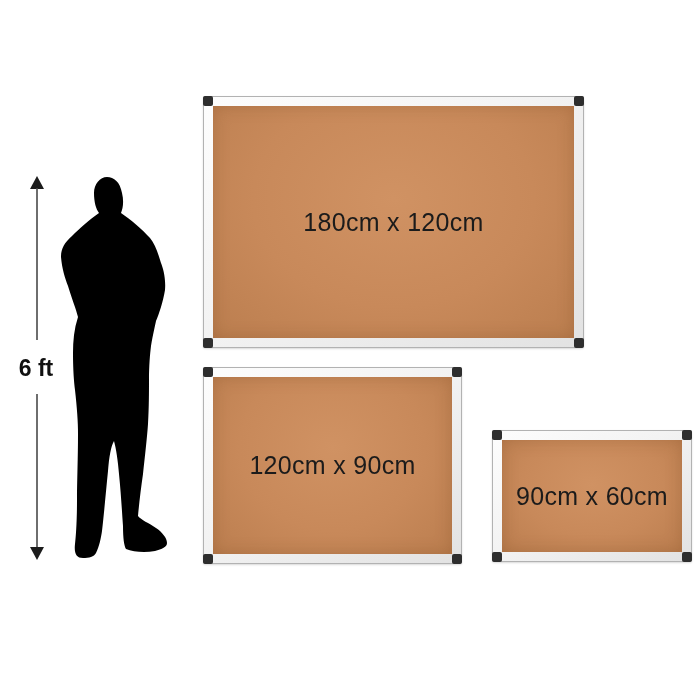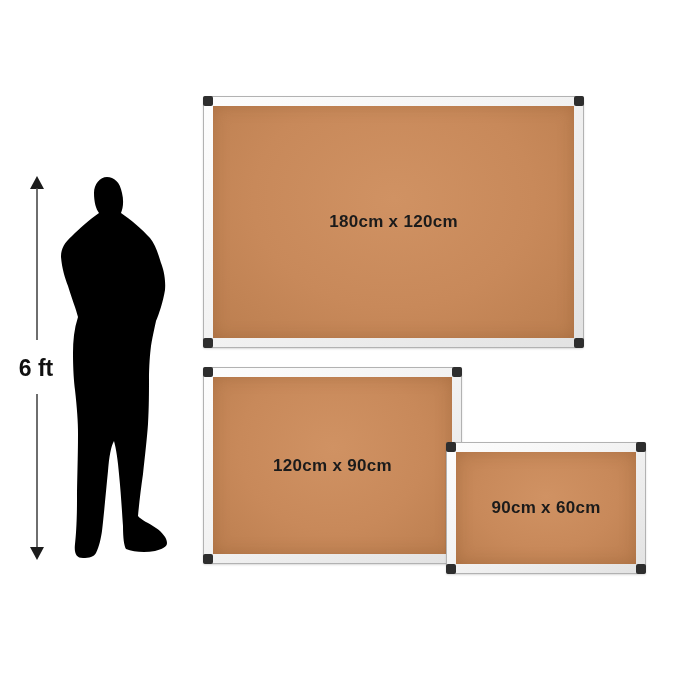--- a/index.html
+++ b/index.html
@@ -15,33 +15,33 @@
     box-shadow:0 1px 2px rgba(0,0,0,0.15);
   }
   
   .cork {
     position:relative; width:100%; height:100%;
     background:radial-gradient(ellipse at 50% 40%, #d09263 0%, #c8895a 55%, #bb7e4f 100%);
     box-shadow:inset 0 0 16px rgba(120,70,30,0.28);
     display:flex; align-items:center; justify-content:center;
   }
   .board-label {
-    font-size:17px; font-weight:bold; color:#1b1b1b; letter-spacing:0.3px;
+    font-size:25px; font-weight:normal; color:#1b1b1b; letter-spacing:0.3px;
     white-space:nowrap;
   }
   
   .cap { position:absolute; width:10px; height:10px; background:#2e2e2e; border-radius:2px; }
   .cap.tl { top:-1px; left:-1px; }
   .cap.tr { top:-1px; right:-1px; }
   .cap.bl { bottom:-1px; left:-1px; }
   .cap.br { bottom:-1px; right:-1px; }
 
   #board-large  { left:203px; top:96px;  width:381px; height:252px; }
   #board-medium { left:203px; top:367px; width:259px; height:197px; }
-  #board-small  { left:446px; top:430px; width:200px; height:132px;margin-top:12px; }
+  #board-small  { left:492px; top:430px; width:200px; height:132px; }
 
   .silhouette { position:absolute; left:59px; top:176px; width:112px; height:384px; }
   .height-arrow { position:absolute; left:25px; top:172px; width:24px; height:392px; }
   .height-label {
     position:absolute; left:10px; top:355px; width:52px; text-align:center;
     font-size:23px; font-weight:bold; color:#111111; background:#ffffff;
   }
 </style>
 </head>
 <body>

